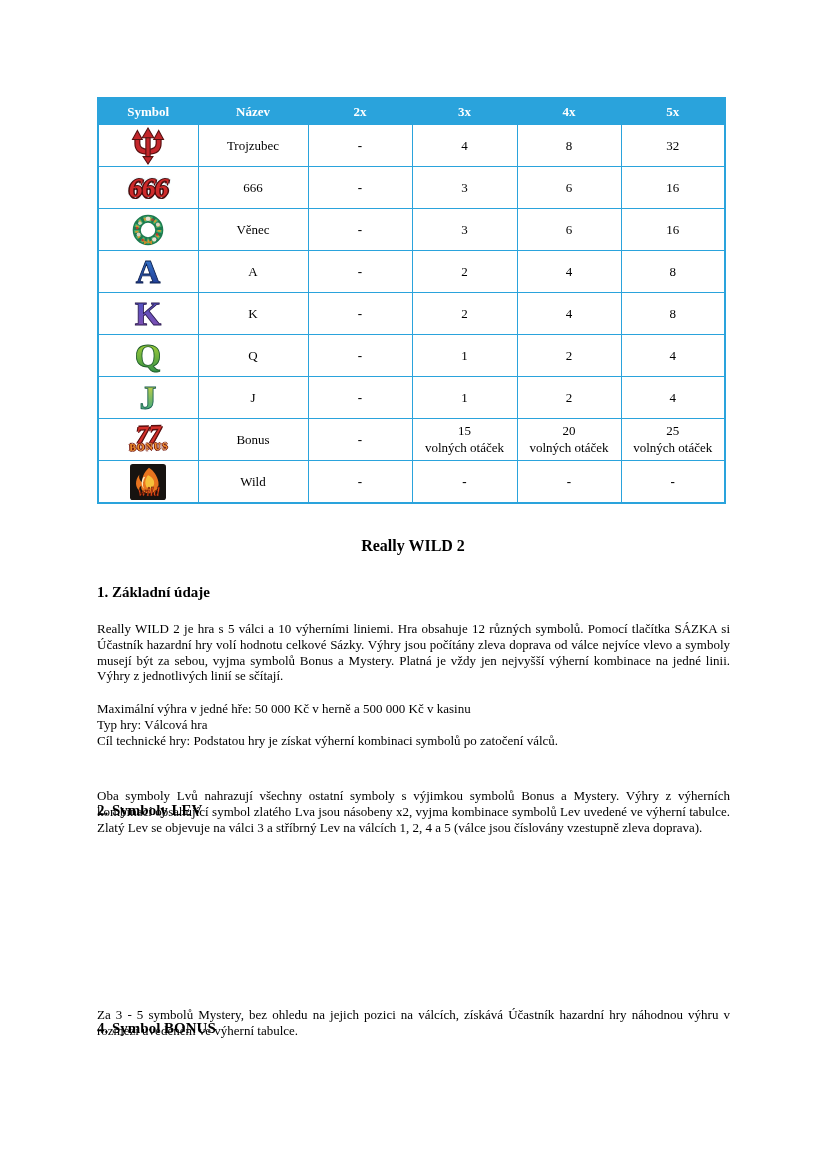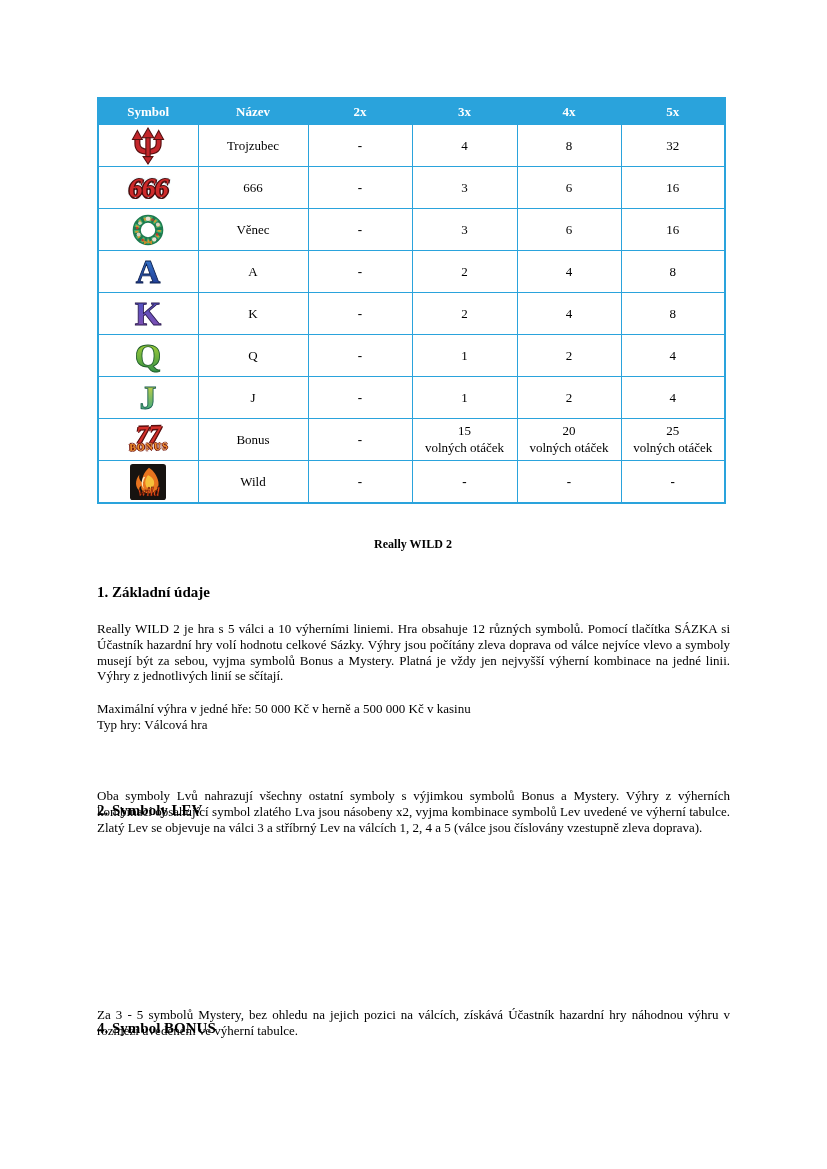--- a/index.html
+++ b/index.html
@@ -21,21 +21,21 @@
   .sym-666{font-weight:bold;font-style:italic;font-size:28px;letter-spacing:-1px;color:#ce2a2a;line-height:1;
            text-shadow:-1.5px 0 #4a0c0c,1.5px 0 #4a0c0c,0 -1.5px #4a0c0c,0 1.5px #4a0c0c,0 0 3px #6fc7e0;}
   .bonus-wrap{display:inline-block;line-height:1;transform:rotate(-2deg);}
   .bonus-77{display:block;font-size:25px;font-weight:bold;font-style:italic;color:#d3302a;line-height:18px;
             text-shadow:-1.4px 0 #5a0f0f,1.4px 0 #5a0f0f,0 -1.4px #5a0f0f,0 1.4px #5a0f0f;}
   .bonus-word{display:block;font-size:10px;font-weight:bold;letter-spacing:1px;color:#f0902c;margin-top:-2px;
             text-shadow:-1.1px 0 #7a1d12,1.1px 0 #7a1d12,0 -1.1px #7a1d12,0 1.1px #7a1d12;}
 
   
   .doc-title{position:absolute;left:97px;top:537px;width:632px;text-align:center;
-             font-size:12px;font-weight:bold;}
+             font-size:16px;font-weight:bold;}
   .sec-heading{position:absolute;left:97px;width:632px;font-size:15px;font-weight:bold;}
   .h-basic{top:584px;} .h-lev{top:802px;} .h-mystery{top:930px;} .h-bonus{top:1020px;font-family:Liberation Serif, serif;}
   .body-par{position:absolute;left:97px;width:633px;font-size:13px;line-height:15.8px;
             text-align:justify;}
   .p-basic{top:621px;} .p-lev{top:788px;} .p-mystery{top:964px;margin-top:43px;}
   .info-lines{position:absolute;left:97px;top:701px;width:633px;font-size:13px;line-height:15.8px;}
 </style>
 </head>
 <body>
 
@@ -247,20 +247,21 @@
 
   <div class="doc-title">Really WILD 2</div>
 
   <div class="sec-heading h-basic">1. Základní údaje</div>
 
   <div class="body-par p-basic">Really WILD 2 je hra s 5 válci a 10 výherními liniemi. Hra obsahuje 12 různých symbolů. Pomocí tlačítka SÁZKA si Účastník hazardní hry volí hodnotu celkové Sázky. Výhry jsou počítány zleva doprava od válce nejvíce vlevo a symboly musejí být za sebou, vyjma symbolů Bonus a Mystery. Platná je vždy jen nejvyšší výherní kombinace na jedné linii. Výhry z jednotlivých linií se sčítají.</div>
 
   <div class="info-lines">
     <div>Maximální výhra v jedné hře: 50 000 Kč v herně a 500 000 Kč v kasinu</div>
     <div>Typ hry: Válcová hra</div>
+    <div>Cíl technické hry: Podstatou hry je získat výherní kombinaci symbolů po zatočení válců.</div>
   </div>
 
   <div class="sec-heading h-lev">2. Symboly LEV</div>
   <div class="body-par p-lev">Oba symboly Lvů nahrazují všechny ostatní symboly s výjimkou symbolů Bonus a Mystery. Výhry z výherních kombinací obsahující symbol zlatého Lva jsou násobeny x2, vyjma kombinace symbolů Lev uvedené ve výherní tabulce. Zlatý Lev se objevuje na válci 3 a stříbrný Lev na válcích 1, 2, 4 a 5 (válce jsou číslovány vzestupně zleva doprava).</div>
 
   <div class="body-par p-mystery">Za 3 - 5 symbolů Mystery, bez ohledu na jejich pozici na válcích, získává Účastník hazardní hry náhodnou výhru v rozmezí uvedeném ve výherní tabulce.</div>
 
   <div class="sec-heading h-bonus">4. Symbol BONUS</div>
 
 </div>

